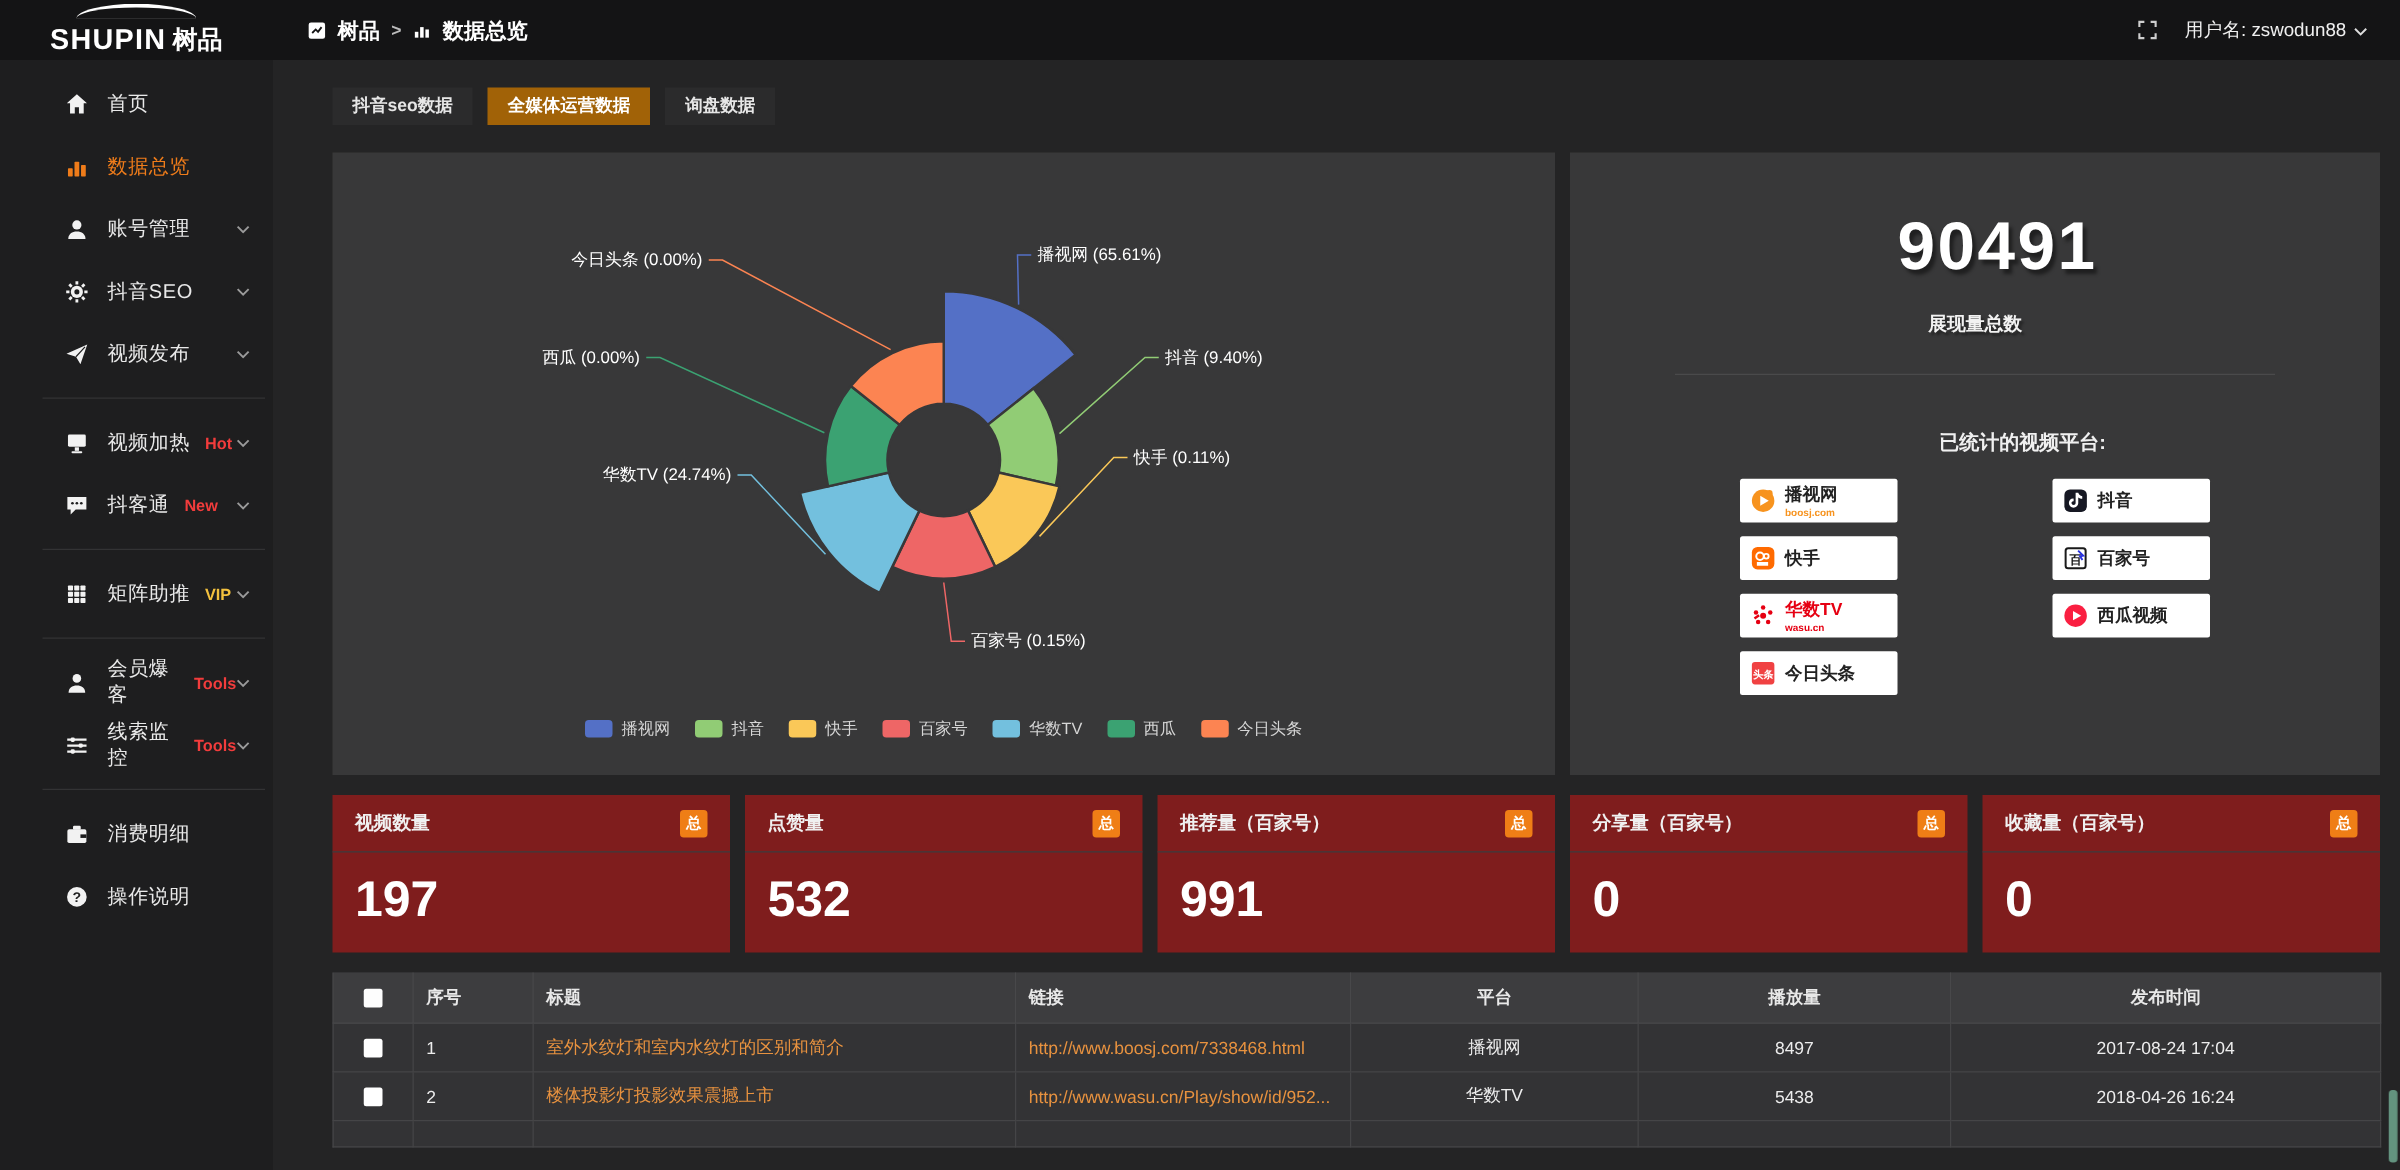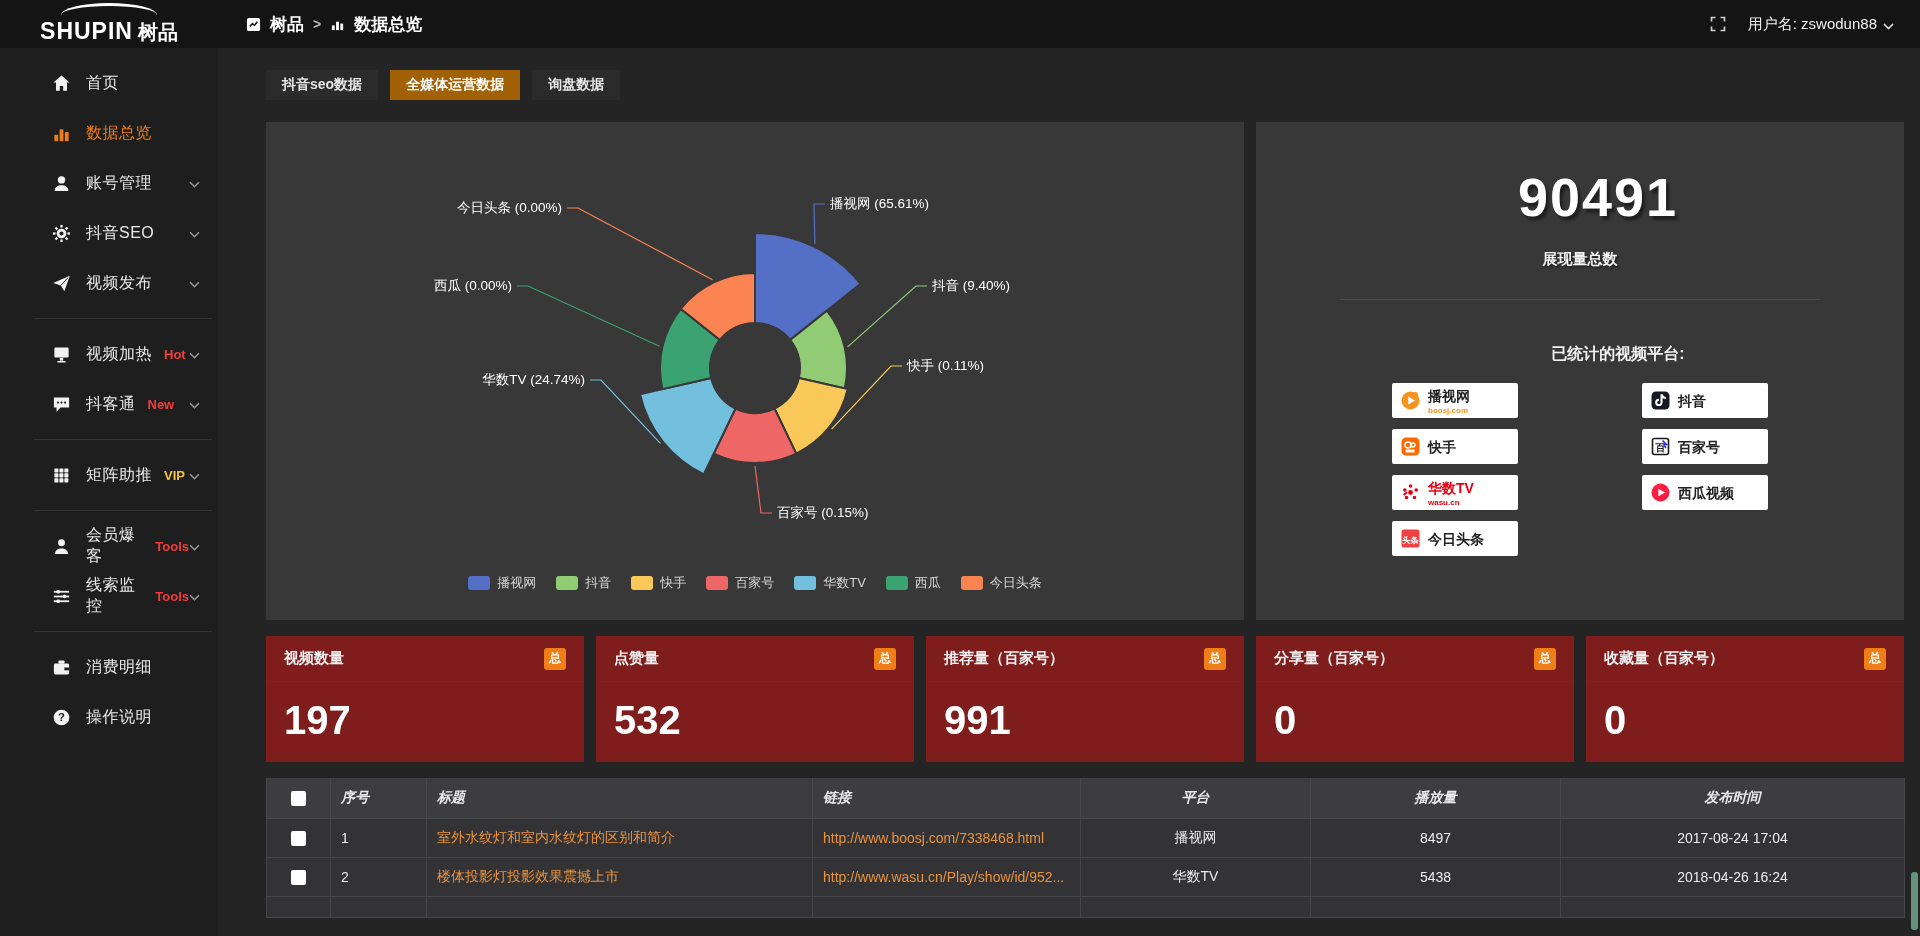--- a/index.html
+++ b/index.html
@@ -86,21 +86,21 @@
   .stat-title { color:#f0f0f0; font-size:15px; font-weight:bold; }
   .stat-badge { width:22px; height:22px; background:#ef7e16; color:#fff; font-size:12px;
     font-weight:bold; display:flex; align-items:center; justify-content:center;
     border-radius:3px; cursor:pointer; }
   .stat-value { color:#fff; font-size:40px; font-weight:bold; padding:16px 0 0 18px; }
 
   
   .table-panel { margin-top:16px; background:#333335; }
   table { width:100%; border-collapse:collapse; table-layout:fixed; }
   thead th { background:#3d3d3f; color:#e8e8e8; font-size:14px; font-weight:bold;
-    padding:11px 10px; border:1px solid #48484a; border-top:none;font-style:italic; }
+    padding:11px 10px; border:1px solid #48484a; border-top:none; }
   tbody td { color:#ededed; font-size:14px; padding:10px 10px; border:1px solid #454547;
     background:#333335; white-space:nowrap; overflow:hidden; text-overflow:ellipsis; }
   th.al, td.al { text-align:left; }
   th.ac, td.ac { text-align:center; }
   td.link { color:#e8923f; cursor:pointer; }
   .cbx { display:inline-block; width:15px; height:15px; background:#fff; border-radius:2px;
     cursor:pointer; vertical-align:middle; }
   th .cbx { background:#fdfdfd; }
 
   

